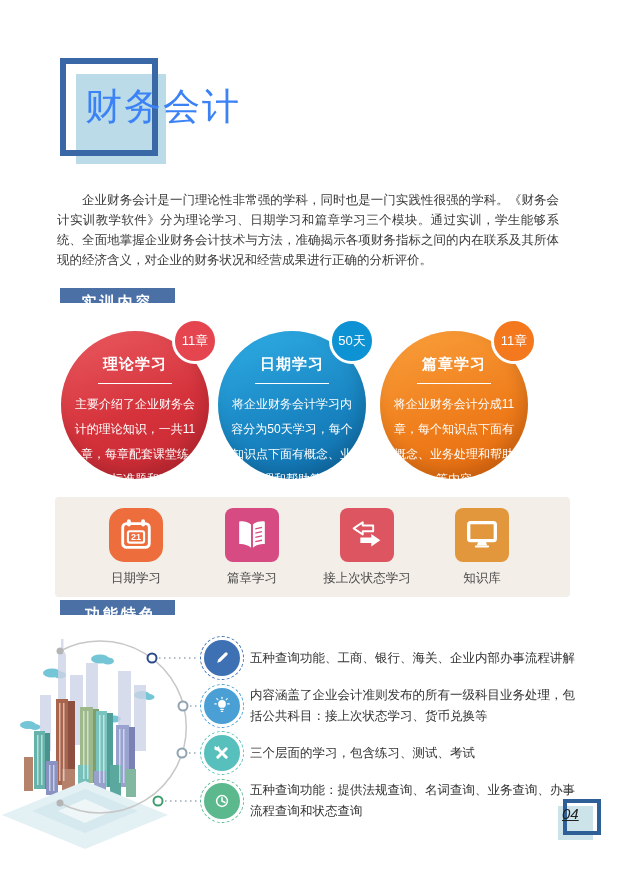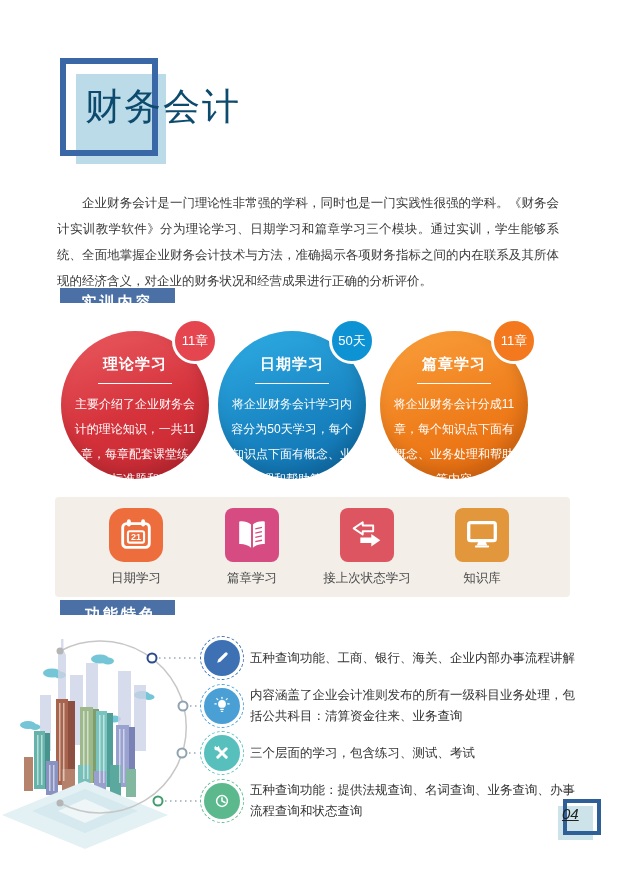--- a/index.html
+++ b/index.html
@@ -3,24 +3,24 @@
 <meta charset="utf-8">
 <style>
   * { margin:0; padding:0; box-sizing:border-box; }
   html,body { background:#e8e8e8; }
   body { font-family:"Liberation Sans","DejaVu Sans",sans-serif; }
   .page { position:relative; width:621px; height:877px; background:#ffffff; margin:0 auto; overflow:hidden; }
 
   
   .title-fill { position:absolute; left:76px; top:74px; width:90px; height:90px; background:#badbe7; }
   .title-outline { position:absolute; left:60px; top:58px; width:98px; height:98px; border:6px solid #3a68a6; }
-  .page-title { position:absolute; left:85px; top:82px; font-size:37px; letter-spacing:2px; color:#0c4a6e; font-weight:400; white-space:nowrap; }
-
-  
-  .intro { position:absolute; left:57px; top:190px; width:502px; font-size:12.5px; line-height:26px; color:#3a3a3a; text-align:justify; text-indent:2em; }
+  .page-title { position:absolute; left:85px; top:82px; font-size:37px; letter-spacing:2px; color:#3b82f6; font-weight:400; white-space:nowrap; }
+
+  
+  .intro { position:absolute; left:57px; top:190px; width:502px; font-size:12.5px; line-height:20px; color:#3a3a3a; text-align:justify; text-indent:2em; }
 
   
   .bar { position:absolute; width:115px; height:15px; background:#4a70a6; color:#ffffff; font-size:15px; font-weight:bold; letter-spacing:3px; text-align:center; line-height:27px; }
   .bar-training { left:60px; top:288px; }
   .bar-features { left:60px; top:600px;padding-left:7px; }
 
   
   .module { position:absolute; top:331px; width:148px; height:148px; border-radius:50%; color:#fff; text-align:center; box-shadow:inset -5px -9px 16px rgba(0,0,0,.14); }
   .module-0 { left:61px;  background:linear-gradient(160deg,#ea5a60 0%,#d5323b 55%,#c62832 100%); }
   .module-1 { left:218px; background:linear-gradient(160deg,#2fade5 0%,#1884c1 60%,#0f6dab 100%); }
@@ -246,21 +246,21 @@
           <g stroke="#fff" stroke-width="1.8" stroke-linecap="round">
             <line x1="20" y1="5.5" x2="20" y2="8"></line>
             <line x1="10.5" y1="16.5" x2="8" y2="16.5"></line>
             <line x1="29.5" y1="16.5" x2="32" y2="16.5"></line>
             <line x1="13" y1="9.5" x2="11.2" y2="7.7"></line>
             <line x1="27" y1="9.5" x2="28.8" y2="7.7"></line>
           </g>
         </svg>
       </div>
     </div>
-    <div class="f-text ft-1">内容涵盖了企业会计准则发布的所有一级科目业务处理，包括公共科目：清算资金往来、业务查询</div>
+    <div class="f-text ft-1">内容涵盖了企业会计准则发布的所有一级科目业务处理，包括公共科目：接上次状态学习、货币兑换等</div>
 
     <div class="f-icon-wrap fw-2">
       <div class="f-ring fr-2"></div>
       <div class="f-circle fc-2">
         <svg width="24" height="24" viewBox="0 0 40 40">
           <g stroke="#fff" stroke-width="5" stroke-linecap="round">
             <line x1="13" y1="13" x2="27" y2="27"></line>
             <line x1="27" y1="13" x2="13" y2="27"></line>
           </g>
           <circle cx="11.5" cy="11.5" r="4.2" fill="#fff"></circle>

